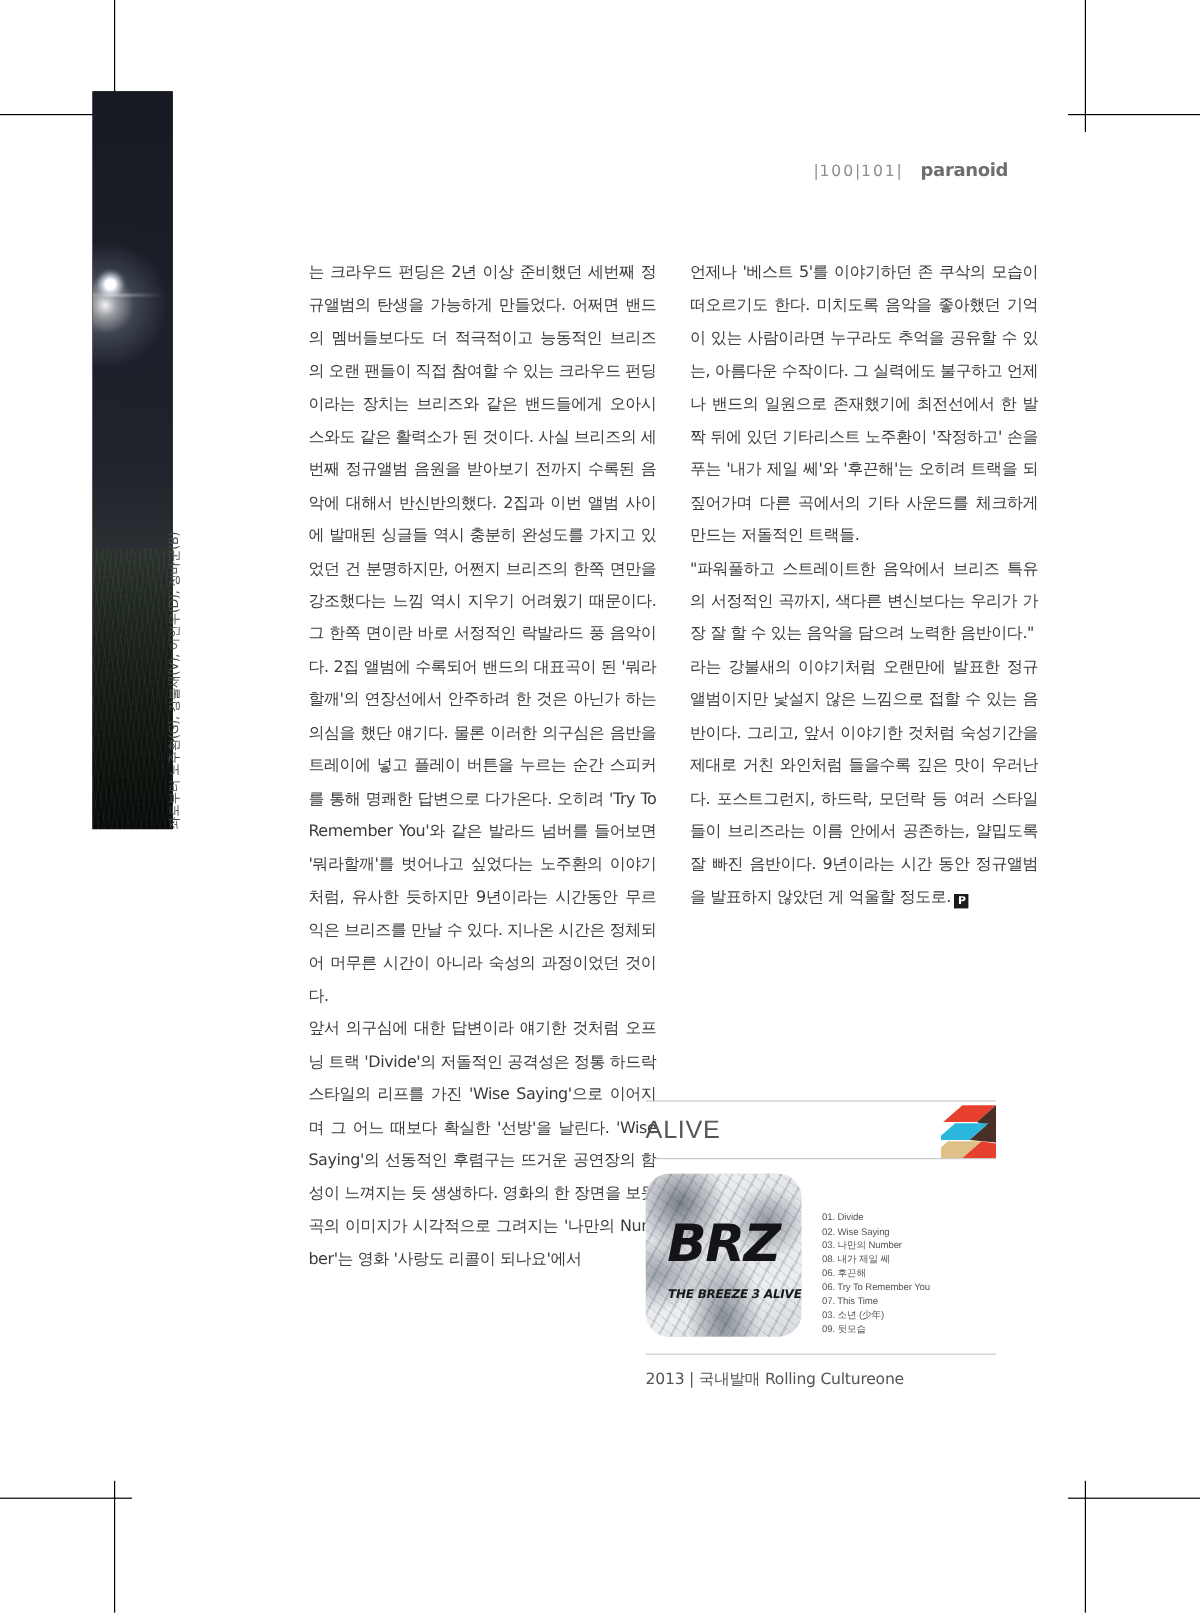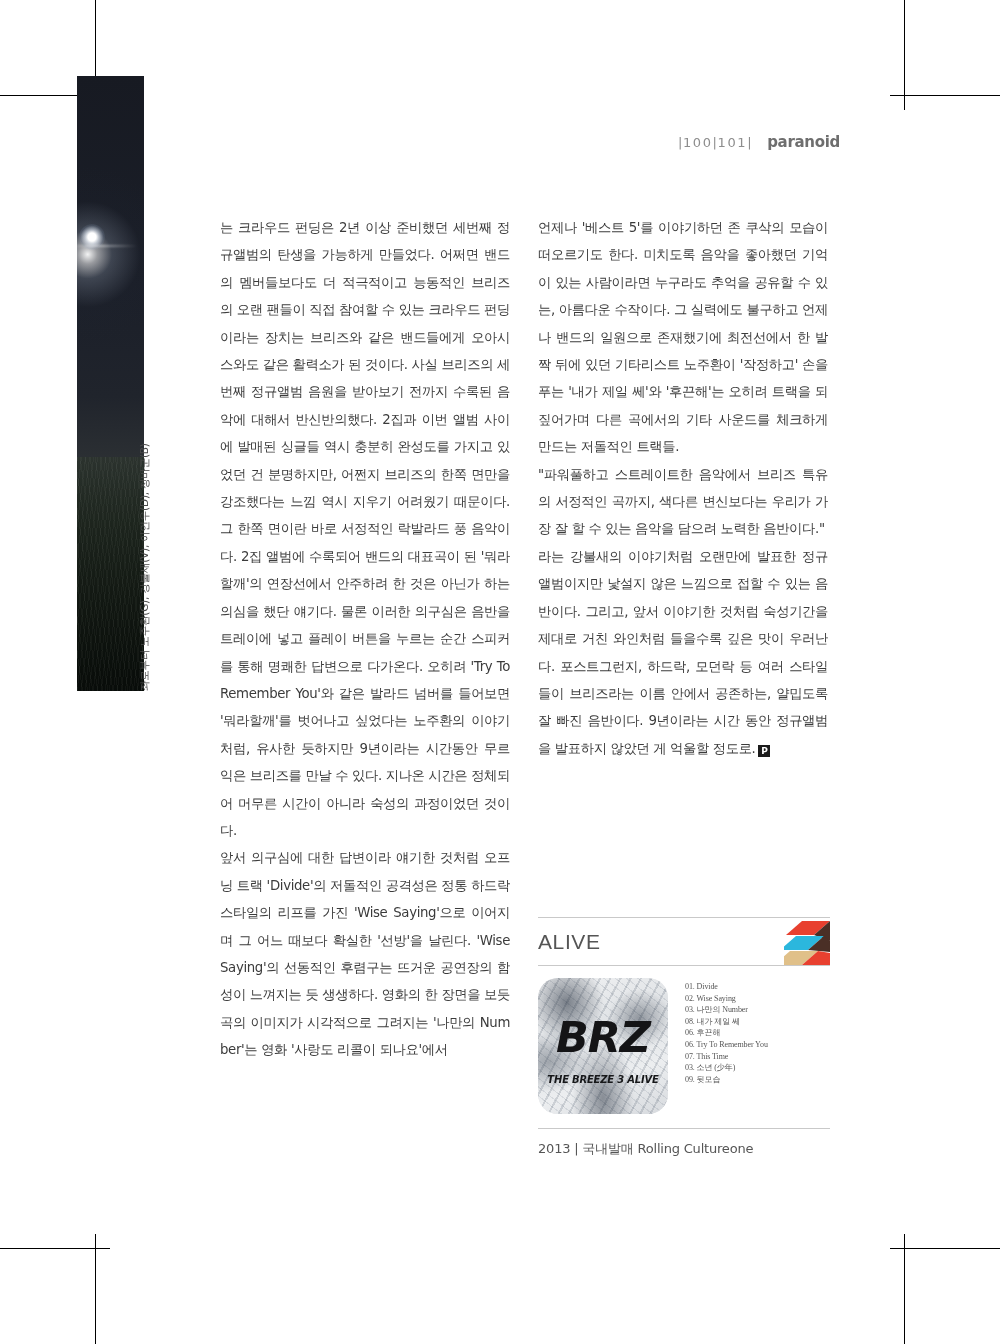--- a/index.html
+++ b/index.html
@@ -121,20 +121,21 @@
     top: 214px;
     width: 290px;
     font-family: "DejaVu Sans", "Liberation Sans", sans-serif;
     font-size: 13.3px;
     line-height: 27.4px;
     color: #3b3b3b;
     text-align: justify;
     text-justify: inter-character;
     word-break: break-all;
     letter-spacing: -0.35px;
+    margin-left: 37px;
   }
   .col p { margin: 0; }
   .col-1 { left: 220px; }
   .col-2 { left: 538px; }
 
   .endmark {
     display: inline-block;
     width: 12px;
     height: 12px;
     background: #1b1b1b;
@@ -216,36 +217,37 @@
     font-style: italic;
     letter-spacing: -1px;
     color: #141416;
     font-family: "DejaVu Sans", "Liberation Sans", sans-serif;
     line-height: 1;
   }
   .cover-sub {
     position: absolute;
     left: 0; right: 0;
     top: 96px;
-    text-align: center;
+    text-align: right;
     font-size: 10px;
     font-weight: 700;
     font-style: italic;
     letter-spacing: -0.2px;
     color: #17181a;
     font-family: "DejaVu Sans", "Liberation Sans", sans-serif;
   }
 
   .tracks {
     padding-top: 3px;
     font-size: 8px;
     line-height: 11.6px;
     color: #555555;
-    font-family: Liberation Serif, serif;
+    font-family: Liberation Sans, sans-serif;
     letter-spacing: -0.1px;
+    margin-top: 28px;
   }
   .tracks div { white-space: nowrap; }
 
   .album-foot {
     margin-top: 14px;
   }
   .release {
     padding-top: 11px;
     font-size: 13px;
     color: #555555;

